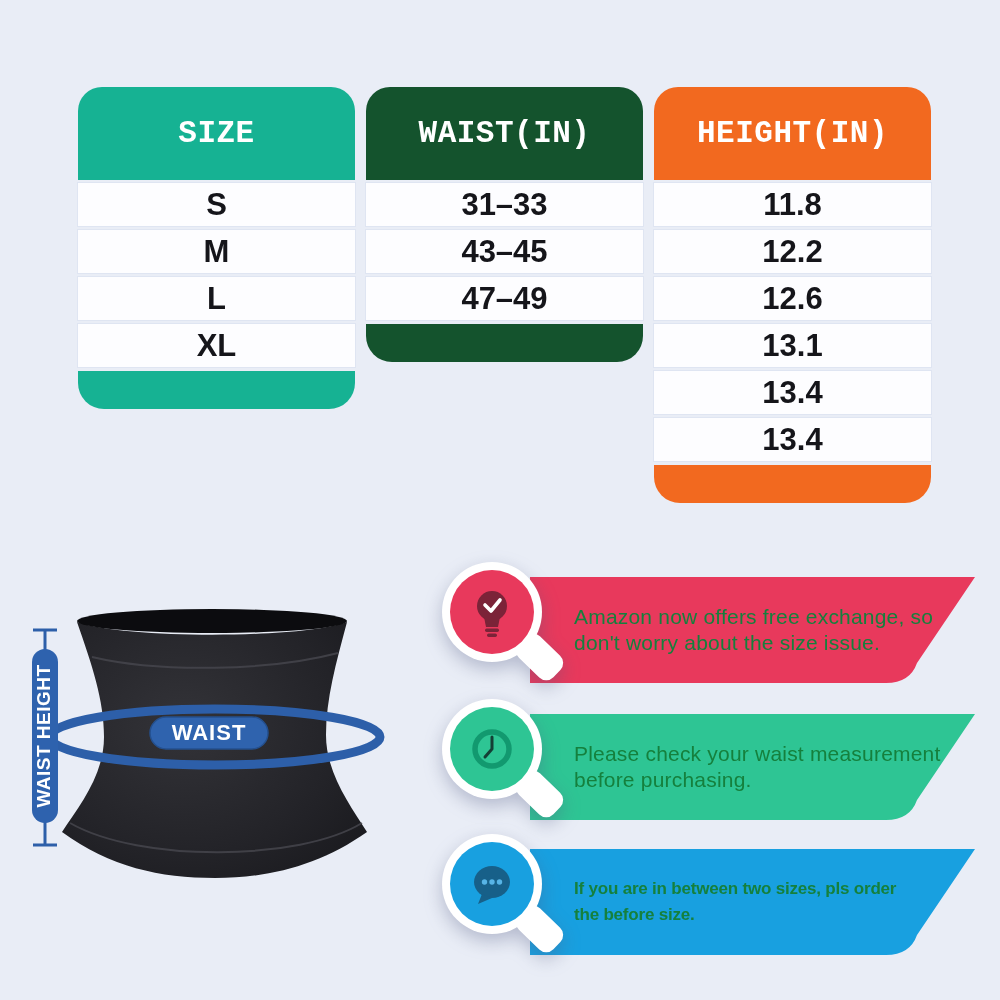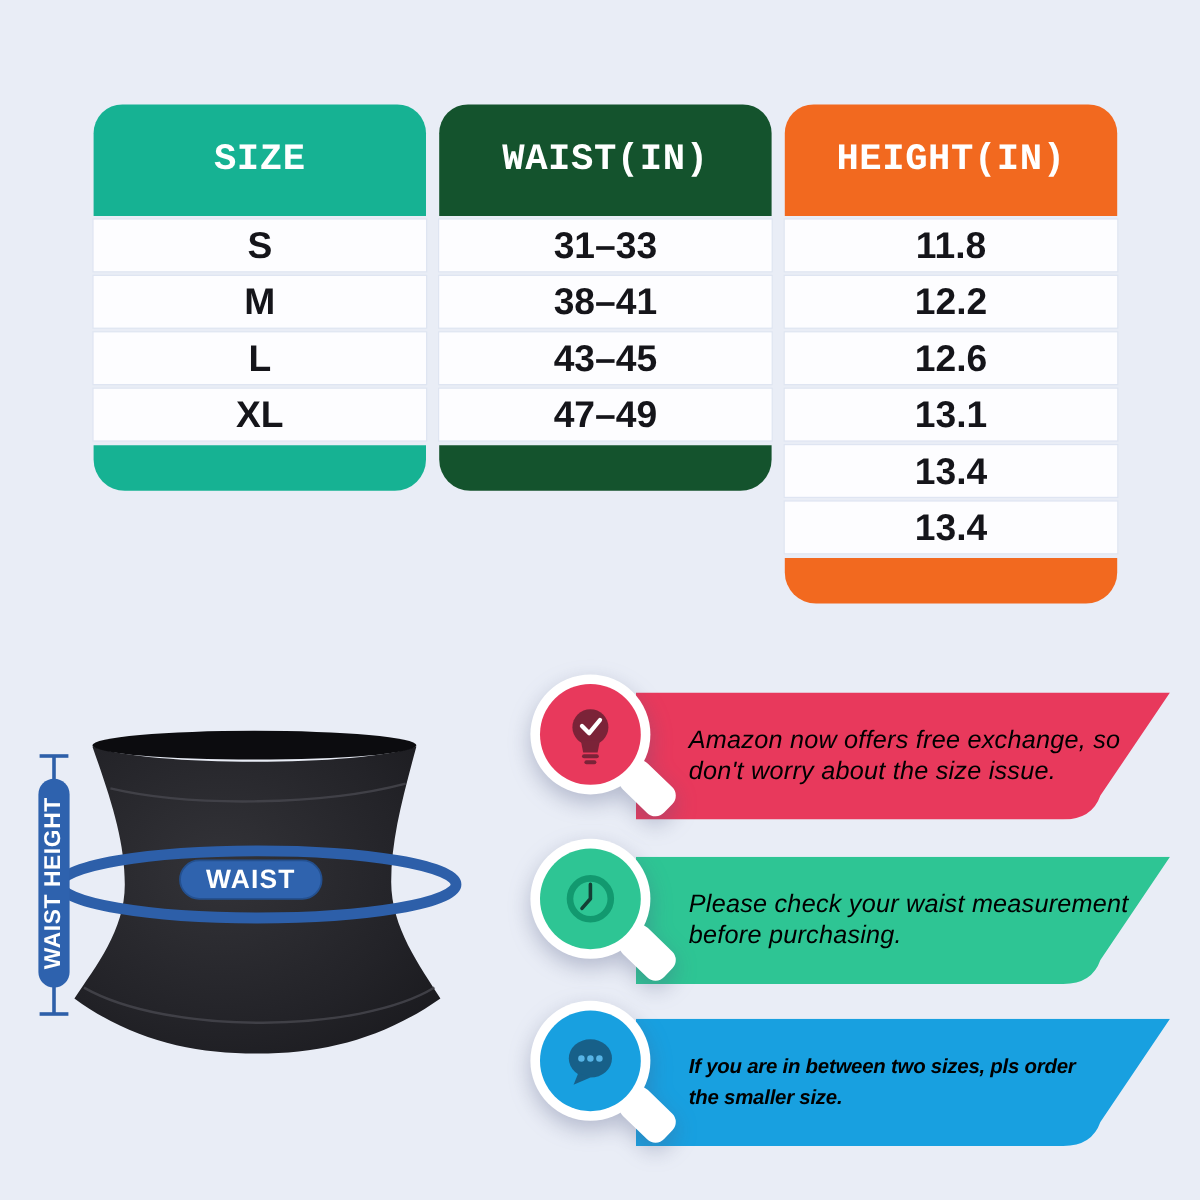--- a/index.html
+++ b/index.html
@@ -22,21 +22,21 @@
   .diagram{position:absolute;left:20px;top:595px;}
 
   
   .callout{position:absolute;left:440px;width:560px;height:160px;}
   .callout-1{top:552px;}
   .callout-2{top:689px;}
   .callout-3{top:824px;}
   .banner{position:absolute;left:90px;top:25px;width:445px;height:106px;}
   .banner svg{position:absolute;left:0;top:0;}
   .banner-text{position:absolute;left:44px;top:0;height:106px;display:flex;flex-direction:column;justify-content:center;
-               color:#000000;font-size:21px;line-height:26px;white-space:nowrap;letter-spacing:.2px;font-style:italic;}
+               color:#15803d;font-size:21px;line-height:26px;white-space:nowrap;letter-spacing:.2px;}
   .callout-3 .banner-text{font-weight:700;font-size:17px;letter-spacing:-.2px;}
   .badge{position:absolute;left:0;top:0;filter:drop-shadow(0 7px 9px rgba(80,90,130,.35));}
 </style>
 </head>
 <body>
 
 <div class="page">
 
   <section class="size-table">
 
@@ -45,21 +45,20 @@
       <div class="tcell">S</div>
       <div class="tcell">M</div>
       <div class="tcell">L</div>
       <div class="tcell">XL</div>
       <div class="tcol-foot c-size"></div>
     </div>
 
     <div class="tcol">
       <div class="tcol-head c-waist">WAIST(IN)</div>
       <div class="tcell">31–33</div>
-      <div class="tcell">38–41</div>
       <div class="tcell">43–45</div>
       <div class="tcell">47–49</div>
       <div class="tcol-foot c-waist"></div>
     </div>
 
     <div class="tcol">
       <div class="tcol-head c-height">HEIGHT(IN)</div>
       <div class="tcell">11.8</div>
       <div class="tcell">12.2</div>
       <div class="tcell">12.6</div>
@@ -152,21 +151,21 @@
     </svg>
   </div>
 
   <div class="callout callout-3">
     <div class="banner">
       <svg width="445" height="106" viewBox="0 0 445 106">
         <path d="M0,0 H445 L387,86 Q380,106 356,106 H0 Z" fill="#18a0e0"></path>
       </svg>
       <div class="banner-text">
         <div>If you are in between two sizes, pls order</div>
-        <div>the smaller size.</div>
+        <div>the before size.</div>
       </div>
     </div>
     <svg class="badge" width="150" height="150" viewBox="0 0 150 150">
       <rect x="78" y="86" width="48" height="30" rx="10" transform="rotate(44 96 100)" fill="#ffffff"></rect>
       <circle cx="52" cy="60" r="50" fill="#ffffff"></circle>
       <circle cx="52" cy="60" r="42" fill="#18a0e0"></circle>
       <g fill="#176089">
         <ellipse cx="52" cy="58" rx="18" ry="16"></ellipse>
         <path d="M42,70 L38,80 L52,74 Z"></path>
       </g>

